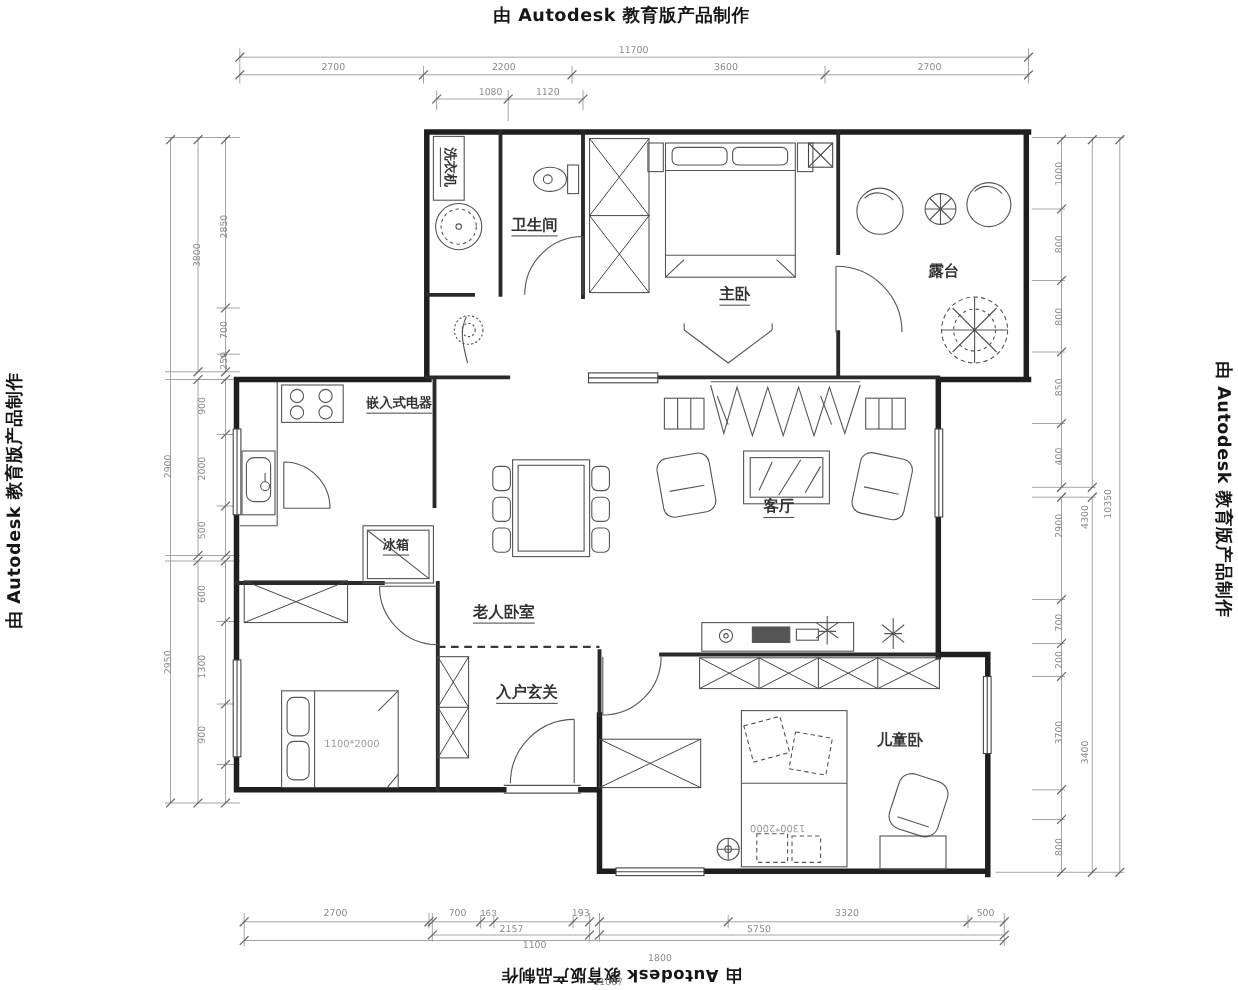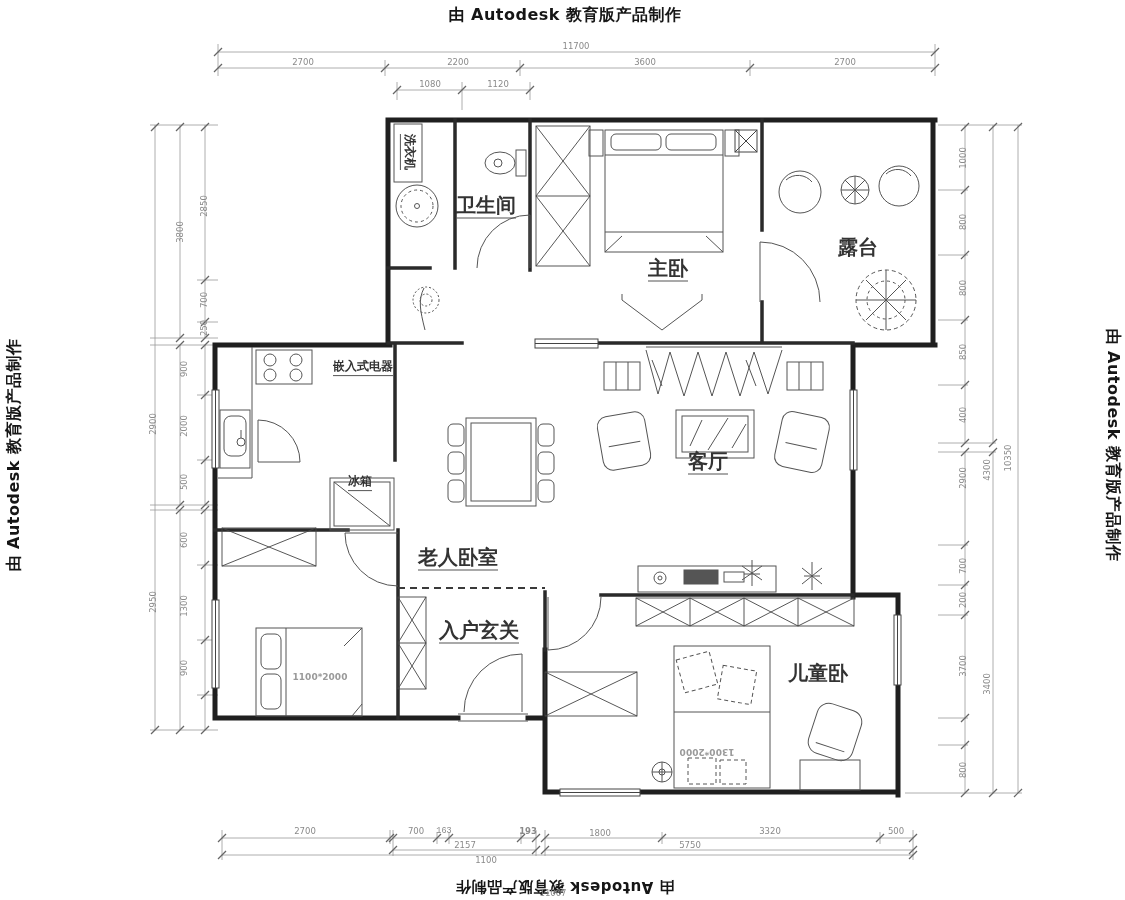--- a/index.html
+++ b/index.html
@@ -4,26 +4,26 @@
 <style>
   html,body{margin:0;padding:0;background:#fff;}
   #canvas{position:relative;width:1125px;height:900px;background:#ffffff;overflow:hidden;
           font-family:"DejaVu Sans",sans-serif;padding-left:36px;}
   svg{position:absolute;left:0;top:0;}
   .wm{position:absolute;white-space:nowrap;font-size:16px;font-weight:600;color:#161616;
       transform:translate(-50%,-50%);letter-spacing:.5px;}
   .wm.rl{transform:translate(-50%,-50%) rotate(-90deg);}
   .wm.rr{transform:translate(-50%,-50%) rotate(90deg);}
   .wm.rb{transform:translate(-50%,-50%) rotate(180deg);font-size:15px;}
-  .room-lbl{position:absolute;transform:translate(-50%,-50%);font-size:20px;font-weight:600;
+  .room-lbl{position:absolute;transform:translate(-50%,-50%);font-size:14px;font-weight:600;
       color:#333;white-space:nowrap;line-height:1.15;}
   .room-lbl.ul{border-bottom:1.5px solid #555;padding-bottom:1px;}
   .room-lbl.sm{font-size:12px;}
   .room-lbl.v{transform:translate(-50%,-50%) rotate(90deg);}
-  .room-lbl.size{font-size:9px;font-weight:700;color:#9a9a9a;border:none;text-align:right;}
+  .room-lbl.size{font-size:9px;font-weight:400;color:#9a9a9a;border:none;text-align:right;}
   .room-lbl.flip{transform:translate(-50%,-50%) rotate(180deg);}
   .dim{position:absolute;font-size:8.5px;color:#8a8a8a;white-space:nowrap;
       transform:translate(-50%,-50%);}
   .dim.r{transform:translate(-50%,-50%) rotate(-90deg);}
 </style>
 </head>
 <body>
 
 <div id="canvas">
 
@@ -347,42 +347,42 @@
   <div class="wm" style="left:565px;top:15px;">由 Autodesk 教育版产品制作</div>
   <div class="wm rl" style="left:14px;top:455px;">由 Autodesk 教育版产品制作</div>
   <div class="wm rr" style="left:1112px;top:445px;">由 Autodesk 教育版产品制作</div>
   <div class="wm rb" style="left:565px;top:886px;">由 Autodesk 教育版产品制作</div>
 
   <div class="room-lbl ul" style="left:486px;top:206px;">卫生间</div>
   <div class="room-lbl ul sm v" style="left:408px;top:152px;">洗衣机</div>
   <div class="room-lbl ul" style="left:668px;top:269px;">主卧</div>
   <div class="room-lbl" style="left:858px;top:247px;">露台</div>
   <div class="room-lbl ul sm" style="left:363px;top:368px;">嵌入式电器</div>
-  <div class="room-lbl ul sm" style="left:360px;top:483px;text-align:right;">冰箱</div>
+  <div class="room-lbl ul sm" style="left:360px;top:497px;text-align:right;">冰箱</div>
   <div class="room-lbl ul" style="left:708px;top:462px;">客厅</div>
   <div class="room-lbl ul" style="left:458px;top:558px;">老人卧室</div>
   <div class="room-lbl ul" style="left:479px;top:631px;">入户玄关</div>
   <div class="room-lbl" style="left:818px;top:673px;">儿童卧</div>
   <div class="room-lbl size" style="left:320px;top:677px;">1100*2000</div>
   <div class="room-lbl size flip" style="left:707px;top:752px;">1300*2000</div>
 
   <div id="dim-labels">
       <span class="dim" style="left: 576px; top: 46px;">11700</span>
       <span class="dim" style="left: 303px; top: 62px;">2700</span>
       <span class="dim" style="left: 458px; top: 62px;">2200</span>
-      <span class="dim" style="left: 645px; top: 62px;">3600</span>
+      <span class="dim" style="left: 660px; top: 62px;">3600</span>
       <span class="dim" style="left: 845px; top: 62px;">2700</span>
-      <span class="dim" style="left: 430px; top: 84px; text-align: right;">1080</span>
+      <span class="dim" style="left: 446px; top: 84px; text-align: right;">1080</span>
       <span class="dim" style="left: 498px; top: 84px;">1120</span>
       <span class="dim" style="left: 305px; top: 831px;">2700</span>
       <span class="dim" style="left: 416px; top: 831px;">700</span>
       <span class="dim" style="left: 444px; top: 831px; font-family: Liberation Mono, monospace;">163</span>
       <span class="dim" style="left: 486px; top: 831px; margin-top: 29px;">1100</span>
-      <span class="dim" style="left: 528px; top: 831px; font-weight: bold;">193</span>
-      <span class="dim" style="left: 600px; top: 833px;">1800</span>
+      <span class="dim" style="left: 528px; top: 831px;">193</span>
+      <span class="dim" style="left: 600px; top: 872px;">1800</span>
       <span class="dim" style="left: 770px; top: 831px;">3320</span>
       <span class="dim" style="left: 896px; top: 831px;">500</span>
       <span class="dim" style="left: 465px; top: 845px;">2157</span>
       <span class="dim" style="left: 690px; top: 845px;">5750</span>
       <span class="dim" style="left: 553px; top: 859px; margin-top: 34px;">11007</span>
       <span class="dim r" style="left: 204px; top: 206px;">2850</span>
       <span class="dim r" style="left: 180px; top: 232px;">3800</span>
       <span class="dim r" style="left: 204px; top: 300px;">700</span>
       <span class="dim r" style="left: 204px; top: 328px;">250</span>
       <span class="dim r" style="left: 184px; top: 369px;">900</span>

